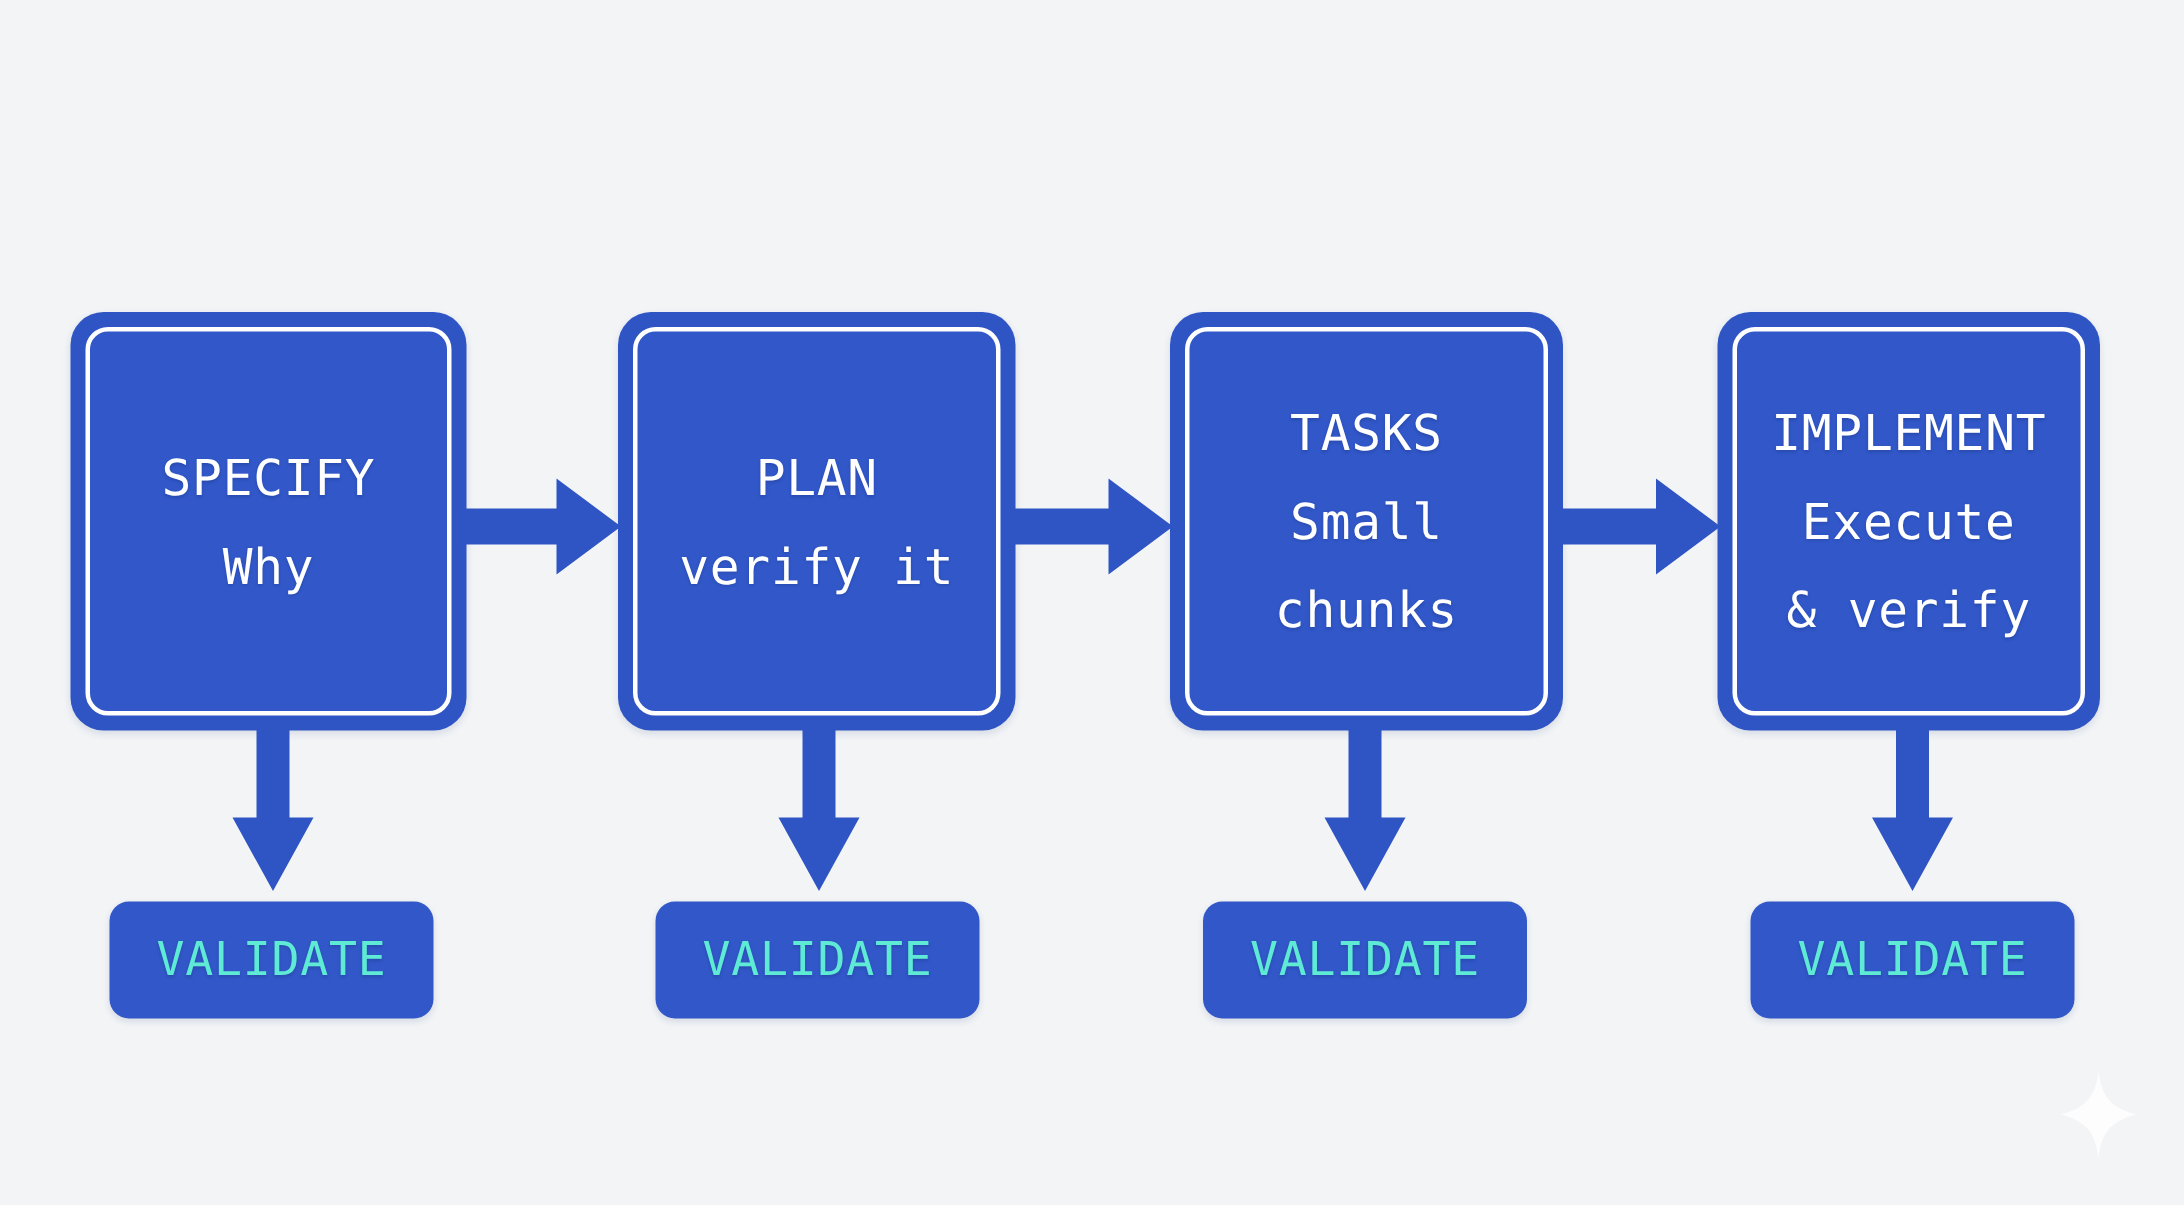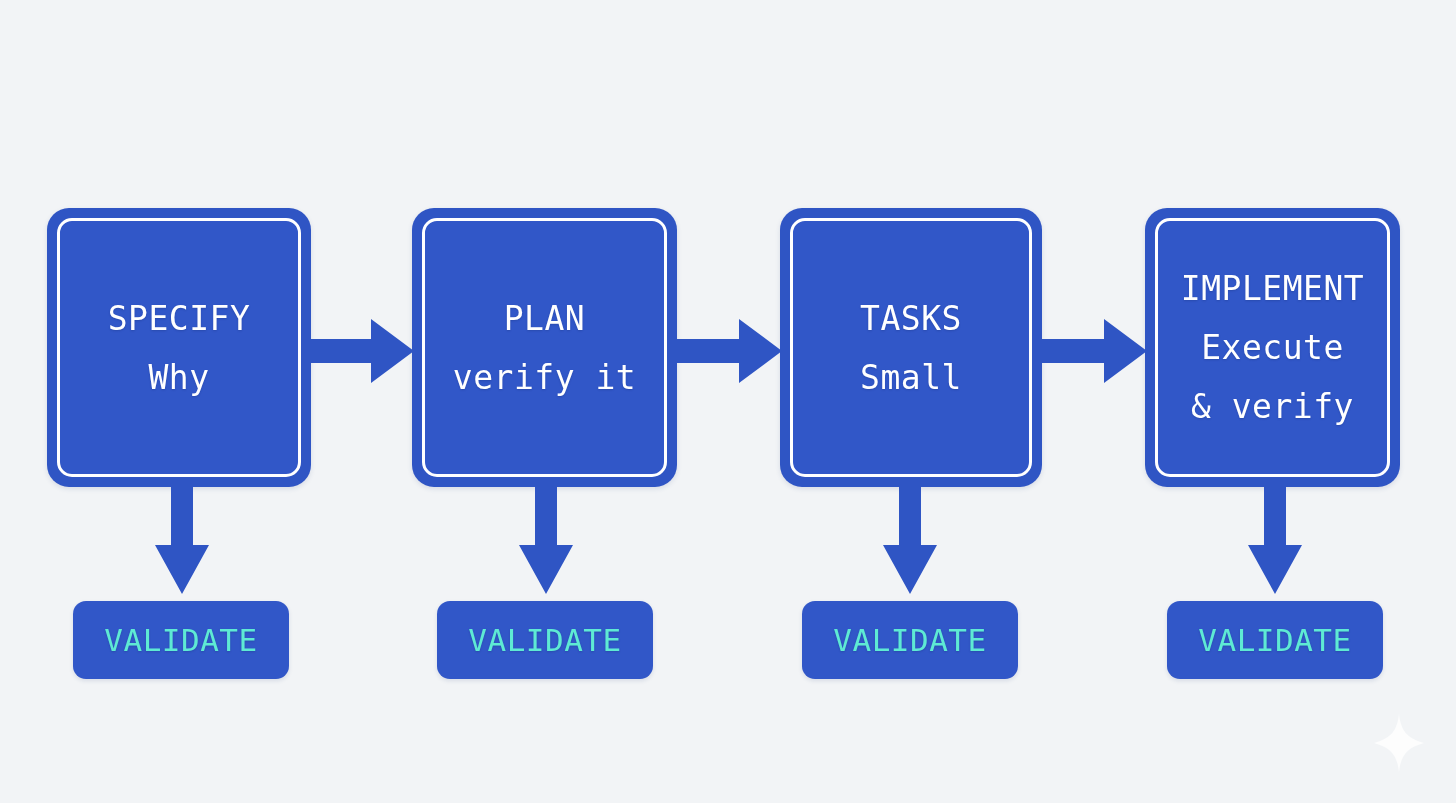--- a/index.html
+++ b/index.html
@@ -103,20 +103,21 @@
     <div class="stage-inner">
       <div class="stage-title">PLAN</div>
       <div class="stage-line">verify it</div>
     </div>
   </div>
 
   <div class="stage-box" style="left:780px; top:208px; width:262px; height:279px;">
     <div class="stage-inner">
       <div class="stage-title">TASKS</div>
       <div class="stage-line">Small</div>
+      <div class="stage-line">chunks</div>
     </div>
   </div>
 
   <div class="stage-box" style="left:1145px; top:208px; width:255px; height:279px;">
     <div class="stage-inner">
       <div class="stage-title">IMPLEMENT</div>
       <div class="stage-line">Execute</div>
       <div class="stage-line">&amp; verify</div>
     </div>
   </div>

